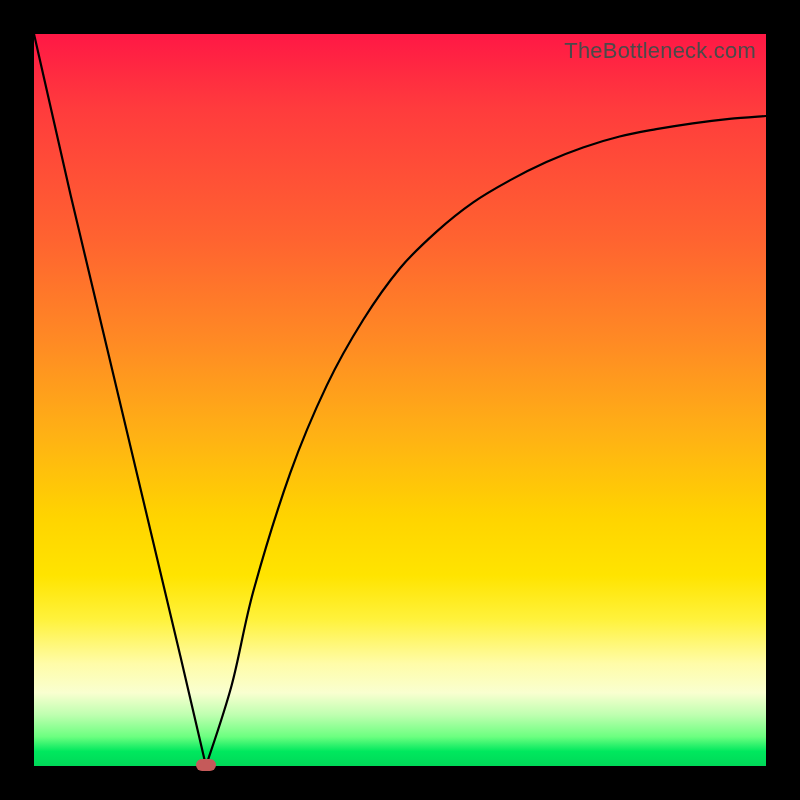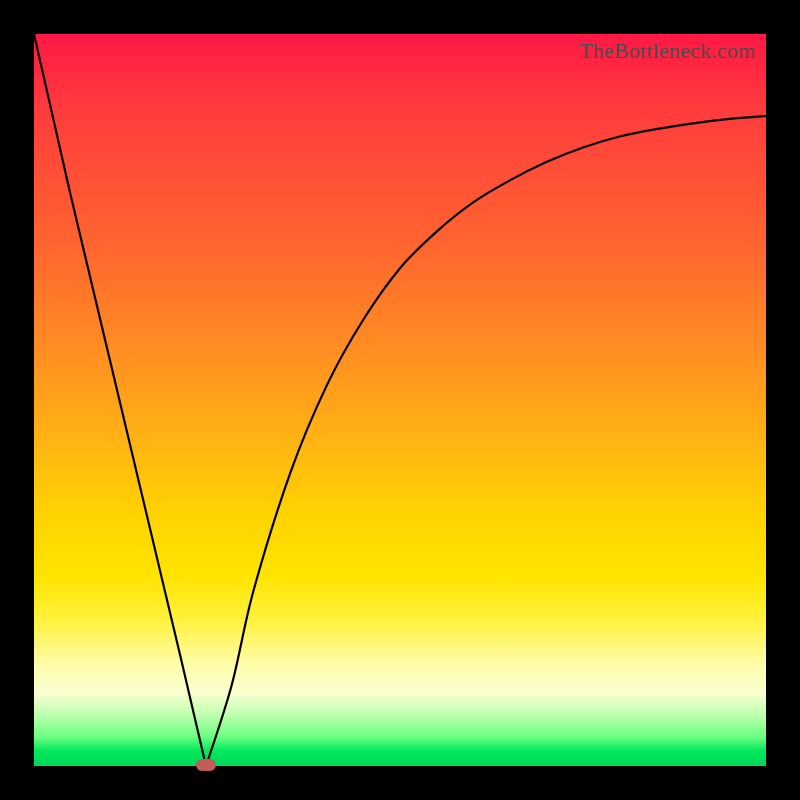--- a/index.html
+++ b/index.html
@@ -9,21 +9,20 @@
     height: 800px;
     overflow: hidden;
     background: #000;
     font-family: Arial, Helvetica, sans-serif;
   }
   .frame {
     position: relative;
     width: 692px;
     height: 800px;
     background: #000;
-    font-family: Liberation Serif, serif;
   }
   .plot-area {
     position: absolute;
     left: 34px;
     top: 34px;
     width: 732px;
     height: 732px;
     
     background: linear-gradient(
       to bottom,

